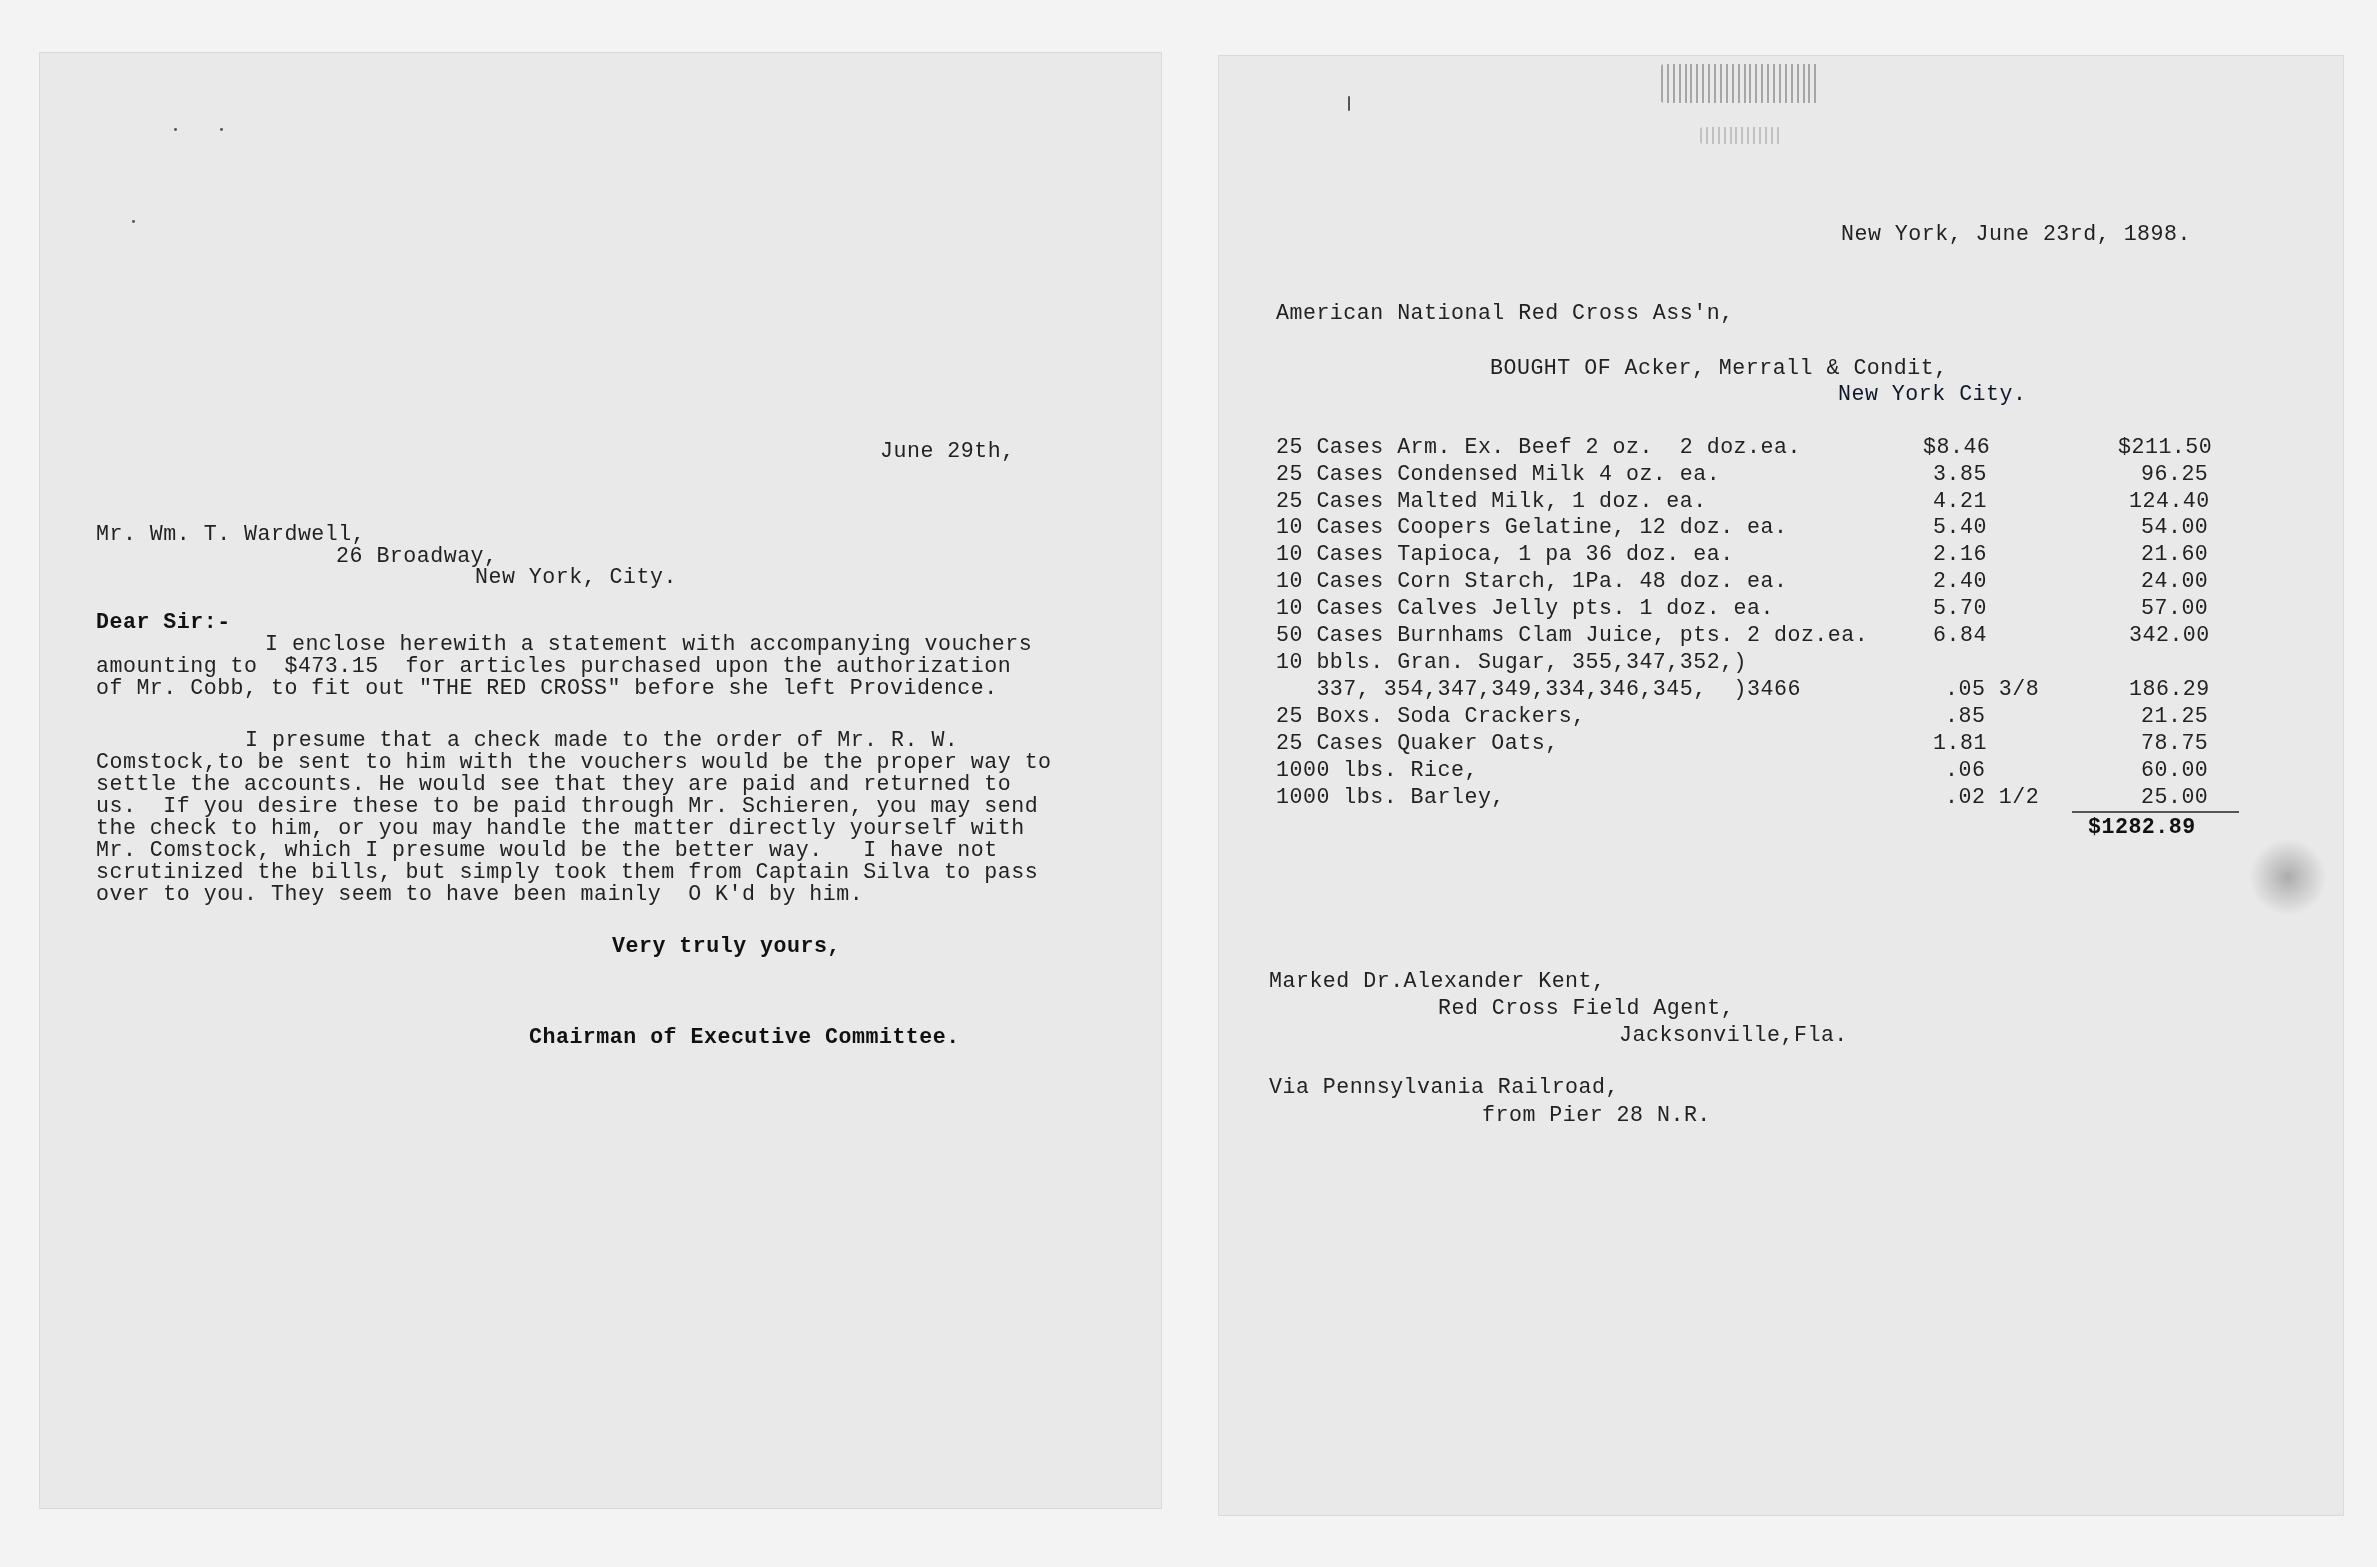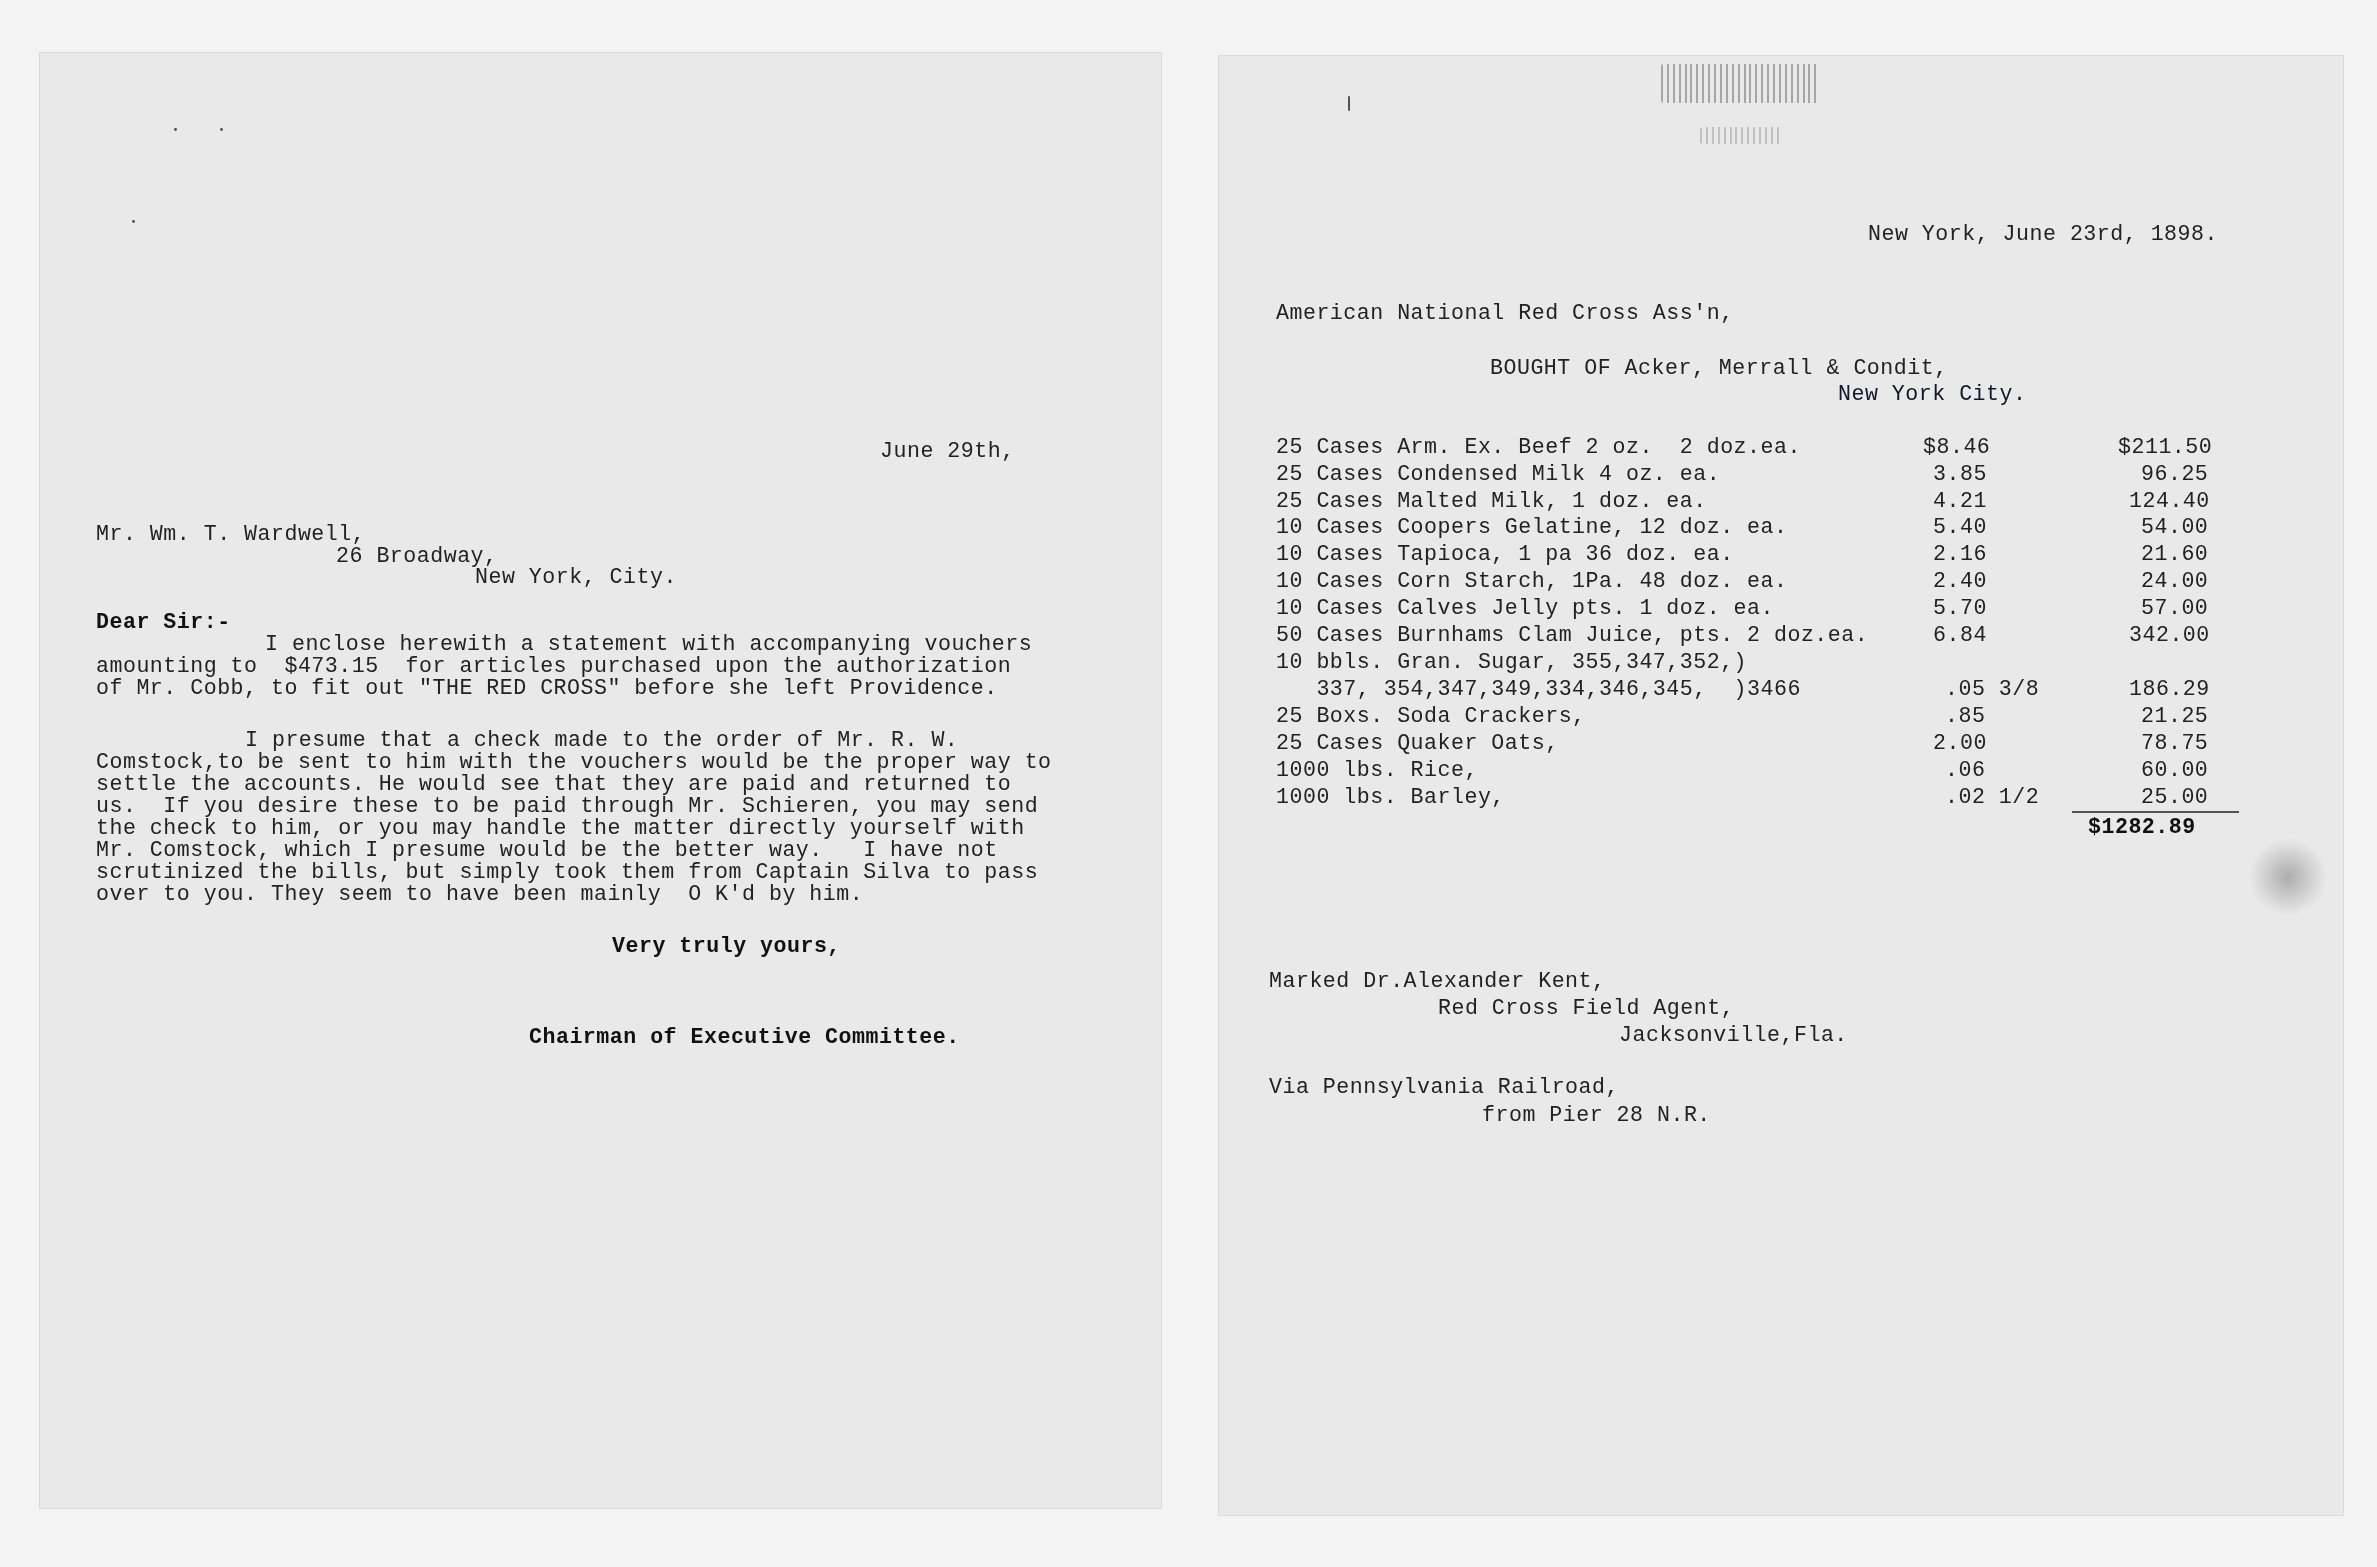--- a/index.html
+++ b/index.html
@@ -67,21 +67,21 @@
 
 <div class="t bold" style="left:612px;top:933px;">Very truly yours,</div>
 <div class="t bold" style="left:529px;top:1024px;">Chairman of Executive Committee.</div>
 
 <div class="page" id="page-right"></div>
 <div class="stamp" style="left:1661px;top:64px;width:157px;height:39px;"></div>
 <div class="stamp" style="left:1700px;top:127px;width:83px;height:17px;opacity:0.6;"></div>
 <div class="smudge" style="left:2249px;top:838px;width:78px;height:78px;"></div>
 <div class="dot" style="left:1348px;top:96px;width:2.4px;height:14.7px;border-radius:1px;"></div>
 
-<div class="t" style="left:1841px;top:221px;margin-left:27px;">New York, June 23rd, 1898.</div>
+<div class="t" style="left:1841px;top:221px;">New York, June 23rd, 1898.</div>
 <div class="t" style="left:1276px;top:300px;">American National Red Cross Ass'n,</div>
 <div class="t" style="left:1490px;top:355px;">BOUGHT OF Acker, Merrall &amp; Condit,</div>
 <div class="t faint" style="left:1838px;top:381px;">New York City.</div>
 
 <div>
   <div>
     <div class="t" style="left:1276px;top:434px;">25 Cases Arm. Ex. Beef 2 oz.  2 doz.ea.</div>
     <div class="t" style="left:1923px;top:434px;">$8.46</div>
     <div class="t" style="left:2118px;top:434px;">$211.50</div>
   </div>
@@ -130,21 +130,21 @@
     <div class="t" style="left:1945px;top:676px;">.05 3/8</div>
     <div class="t" style="left:2129px;top:676px;text-align:center;">186.29</div>
   </div>
   <div>
     <div class="t" style="left:1276px;top:703px;">25 Boxs. Soda Crackers,</div>
     <div class="t" style="left:1945px;top:703px;">.85</div>
     <div class="t" style="left:2141px;top:703px;">21.25</div>
   </div>
   <div>
     <div class="t" style="left:1276px;top:730px;">25 Cases Quaker Oats,</div>
-    <div class="t" style="left:1933px;top:730px;">2.00</div>
+    <div class="t" style="left:1933px;top:730px;">1.81</div>
     <div class="t" style="left:2141px;top:730px;">78.75</div>
   </div>
   <div>
     <div class="t" style="left:1276px;top:757px;">1000 lbs. Rice,</div>
     <div class="t" style="left:1945px;top:757px;">.06</div>
     <div class="t" style="left:2141px;top:757px;">60.00</div>
   </div>
   <div>
     <div class="t" style="left:1276px;top:784px;">1000 lbs. Barley,</div>
     <div class="t" style="left:1945px;top:784px;">.02 1/2</div>

